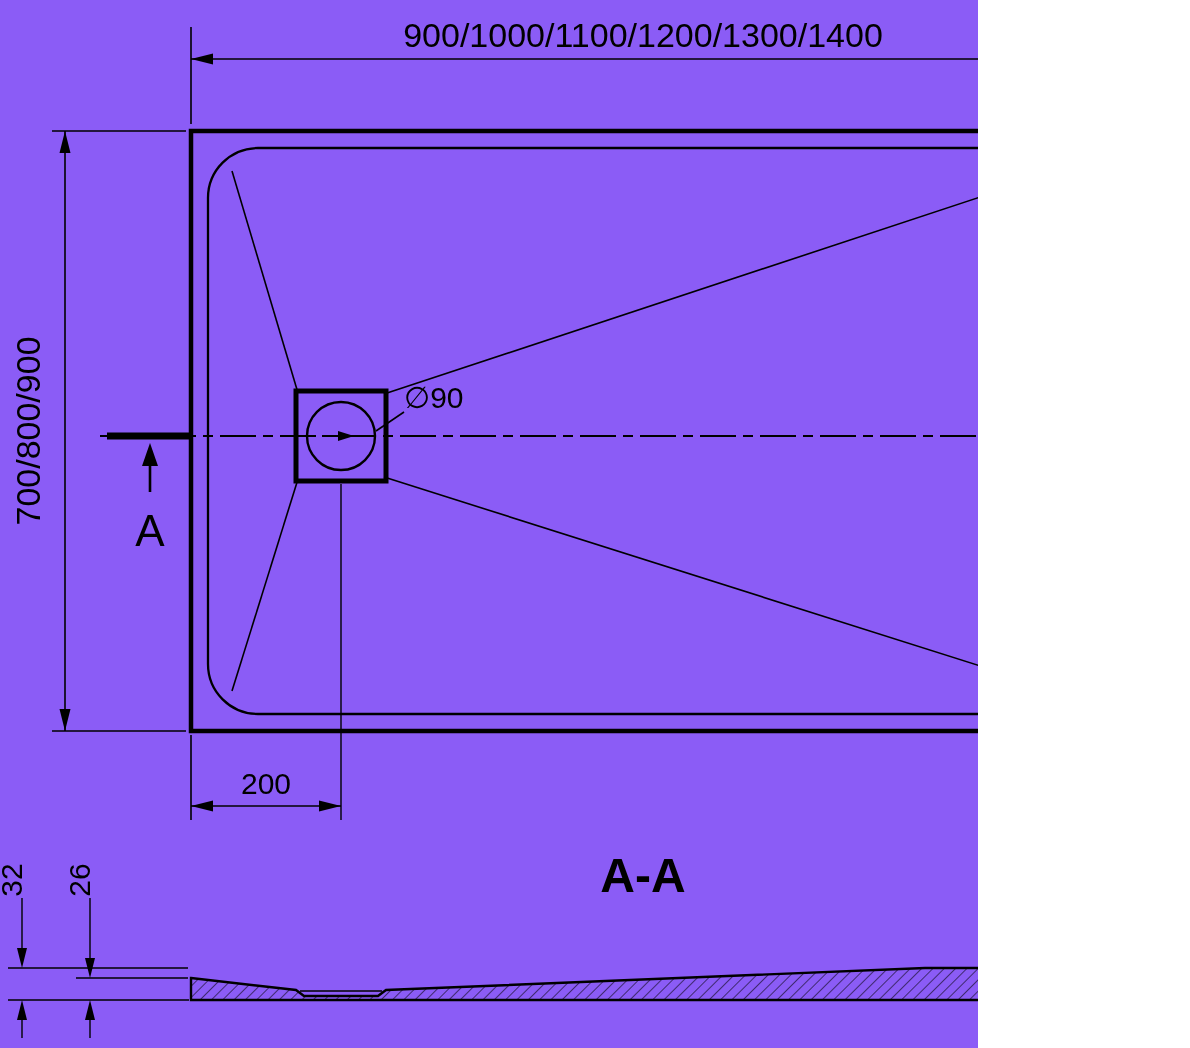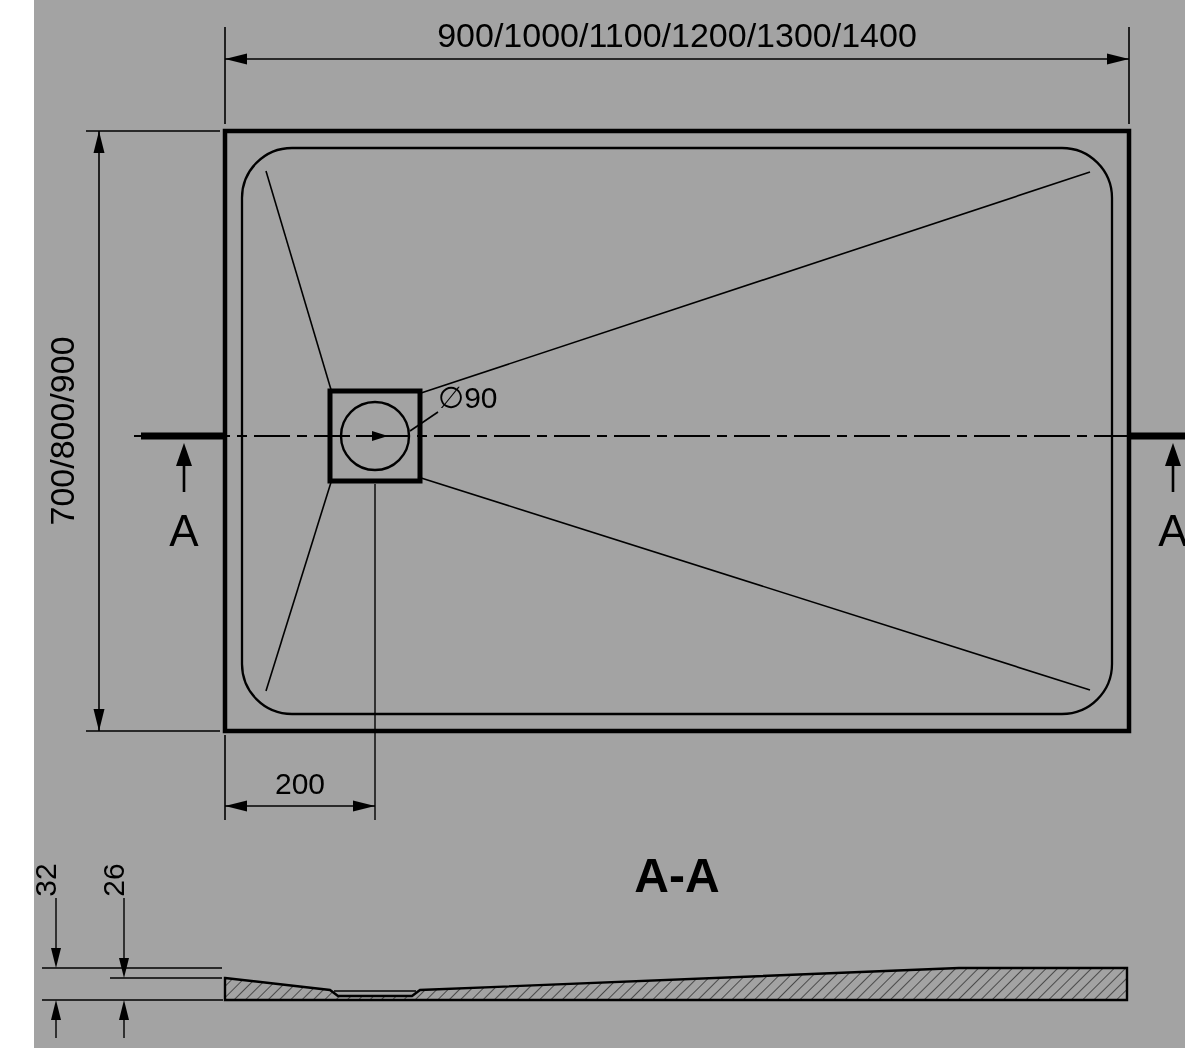--- a/index.html
+++ b/index.html
@@ -1,22 +1,21 @@
 <!DOCTYPE html>
 <html><head>
 <meta charset="utf-8">
 <style>
   html, body { margin: 0; padding: 0; background: #ffffff; }
   .canvas {
     position: relative;
-    width: 1151px;
+    width: 978px;
     height: 1048px;
-    background: #a3a3a3;
+    background: #8b5cf6;
     overflow: hidden;
-    margin-left: 34px;
   }
   svg { display: block; }
   svg text {
     font-family: "Liberation Sans", "DejaVu Sans", sans-serif;
     fill: #000000;
   }
   .dim-text  { font-size: 34px; }
   .dim-text-sm { font-size: 30px; }
   .marker-text { font-size: 44px; }
   .section-title-text { font-size: 48px; font-weight: 600; }

